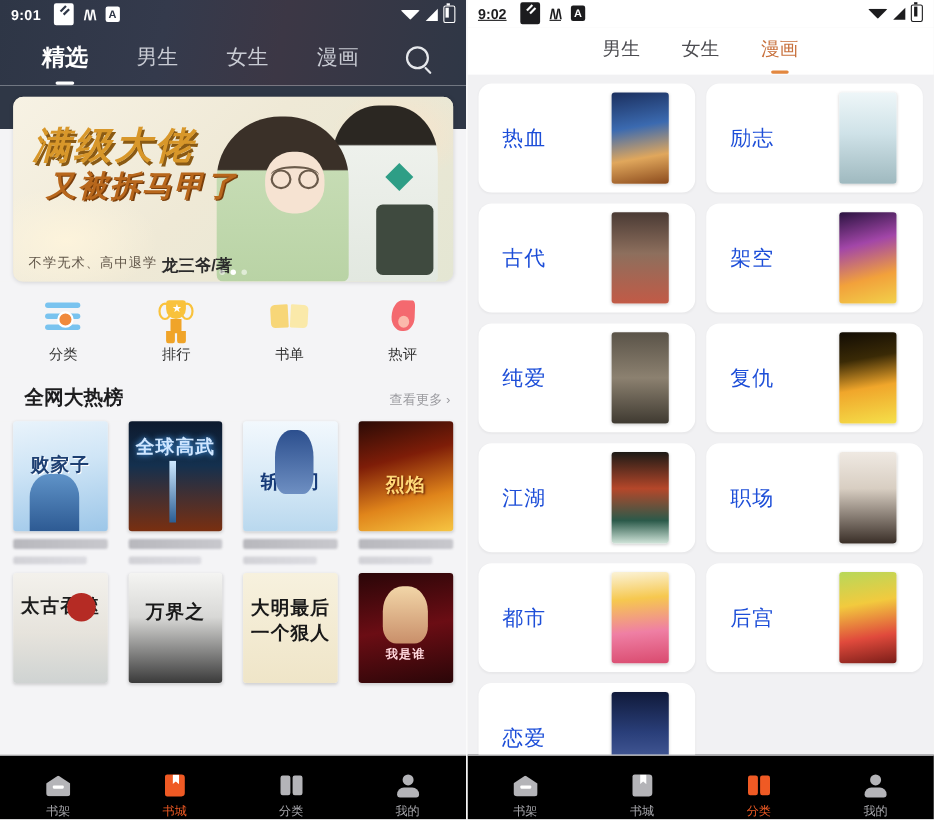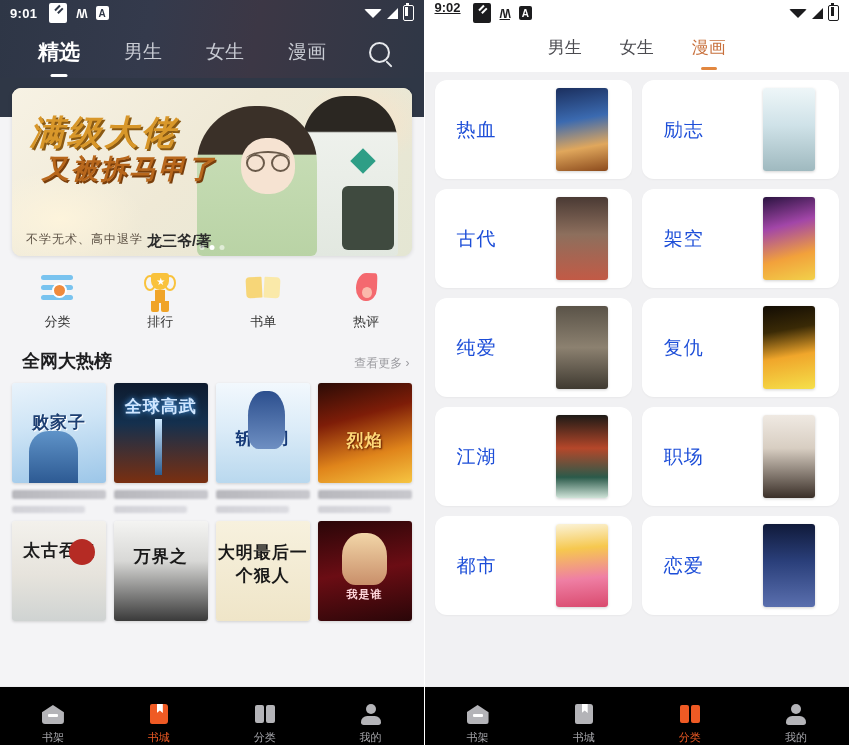--- a/index.html
+++ b/index.html
@@ -188,21 +188,21 @@
   .qi-fire:after{content:"";position:absolute;left:14px;top:17px;width:10px;height:11px;
     background:#fbb9ab;border-radius:50%;}
 
   .sec-head{
     display:flex;align-items:baseline;padding:6px 14px 10px 22px;background:#f4f4f6;
   }
   .sec-title{font-size:18px;font-weight:bold;color:#1d1d1f;}
   .sec-more{margin-left:auto;font-size:12px;color:#9a9a9f;cursor:pointer;}
 
   .grid-books{
-    display:grid;grid-template-columns:repeat(4,1fr);gap:8px 8px;
+    display:grid;grid-template-columns:repeat(4,1fr);gap:8px 19px;
     padding:0 12px;background:#f4f4f6;
   }
   .bk{cursor:pointer;}
   .bk-cover{width:100%;height:100px;border-radius:3px;overflow:hidden;position:relative;
     box-shadow:0 1px 3px rgba(0,0,0,.15);}
   .bk-title{height:9px;margin-top:7px;border-radius:2px;
     background:linear-gradient(90deg,#b8b8bd 0%,#c8c8cd 100%);filter:blur(1.2px);}
   .bk-sub{height:7px;margin-top:7px;width:78%;border-radius:2px;
     background:linear-gradient(90deg,#d2d2d7 0%,#dcdce1 100%);filter:blur(1.2px);}
   .cv-text{position:absolute;left:0;right:0;top:28%;text-align:center;
@@ -236,21 +236,21 @@
   .cv8:after{content:"";position:absolute;left:26%;top:12%;width:48%;height:52%;
     background:linear-gradient(180deg,#f2d6a8,#c98f6a);border-radius:44% 44% 30% 30%;}
 
   
   .phone-right{
     width:425px;height:745px;position:relative;background:#f1f1f3;
     display:flex;flex-direction:column;overflow:hidden;
     border-left:1px solid #ffffff;
   }
   .statusbar-light{
-    height:26px;display:flex;padding:0 10px;
+    height:26px;display:flex;align-items:center;padding:0 10px;
     color:#1c1c1e;font-size:13px;font-weight:bold;background:#ffffff;text-decoration:underline;
   }
   .statusbar-light .ic-note{border-color:#1c1c1e;background:#1c1c1e;}
   .statusbar-light .ic-note:after{background:#fff;box-shadow:0 4px 0 #fff;}
   .statusbar-light .ic-m{color:#1c1c1e;}
   .statusbar-light .ic-a{background:#1c1c1e;color:#fff;}
   .statusbar-light .ic-wifi{border-top-color:#1c1c1e;}
   .statusbar-light .ic-signal{border-bottom-color:#1c1c1e;}
   .statusbar-light .ic-batt{border-color:#1c1c1e;}
   .statusbar-light .ic-batt:before,.statusbar-light .ic-batt:after{background:#1c1c1e;}
@@ -532,20 +532,24 @@
         </div>
         <div class="cat-card">
           <div class="cat-name">职场</div>
           <div class="cat-thumb t8"></div>
         </div>
         <div class="cat-card">
           <div class="cat-name">都市</div>
           <div class="cat-thumb t9"></div>
         </div>
         <div class="cat-card">
+          <div class="cat-name">后宫</div>
+          <div class="cat-thumb t10"></div>
+        </div>
+        <div class="cat-card">
           <div class="cat-name">恋爱</div>
           <div class="cat-thumb t11"></div>
         </div>
       </div>
     </div>
 
     <div class="botnav">
       <div class="nav-item">
         <div class="nav-ico ni-shelf"></div>
         <div class="nav-lbl">书架</div>

